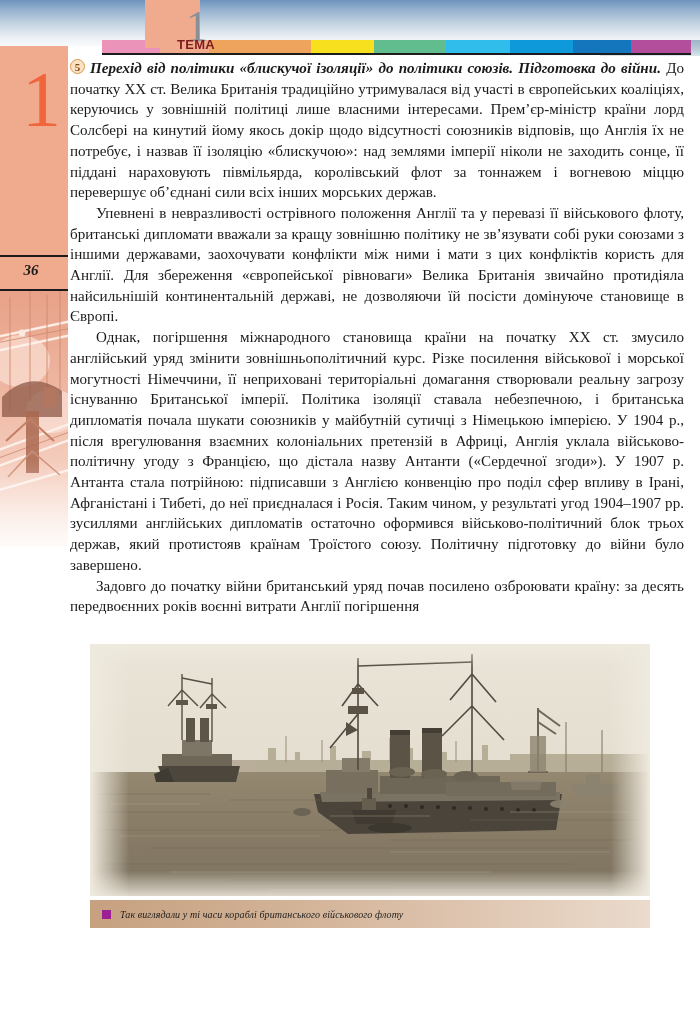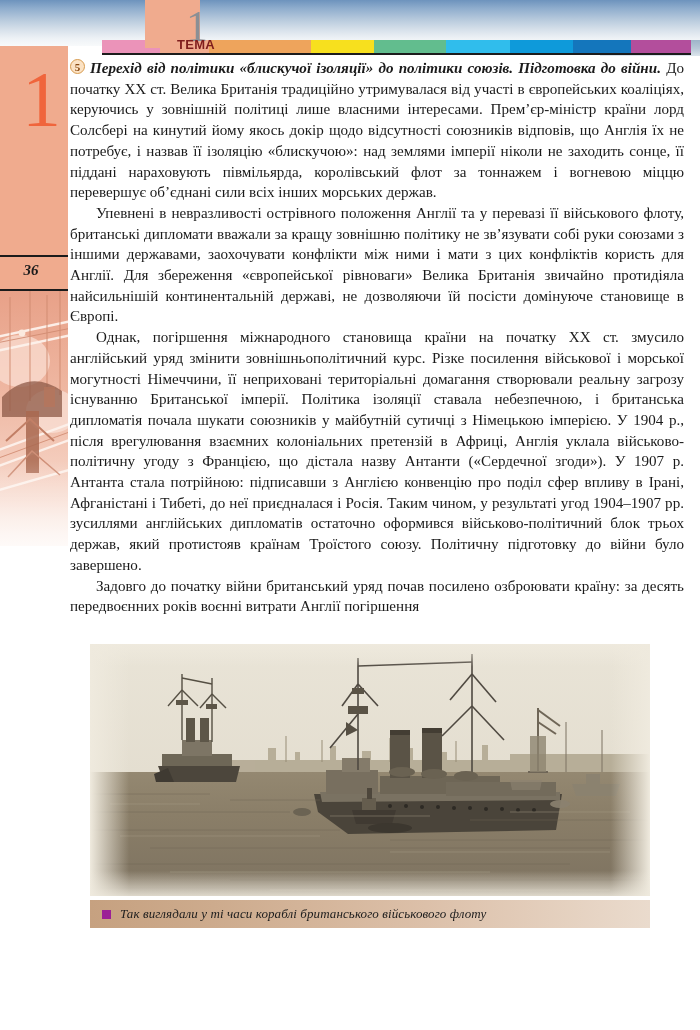--- a/index.html
+++ b/index.html
@@ -194,21 +194,21 @@
   .caption-bullet {
     width: 9px; height: 9px;
     background: #9c1f96;
     margin-left: 12px;
     margin-right: 9px;
     flex: 0 0 auto;
   }
   .caption-text {
     font-family: "Liberation Serif", "DejaVu Serif", serif;
     font-style: italic;
-    font-size: 13px;
+    font-size: 10px;
     color: #1d1d1d;
     letter-spacing: .1px;
     white-space: nowrap;
     text-align: right;
   }
 </style>
 </head>
 <body>
 
 <div id="page">

